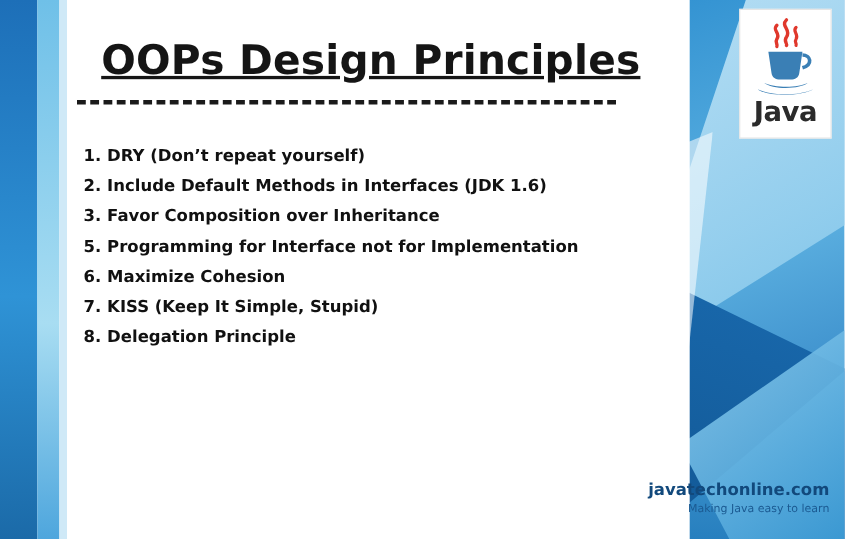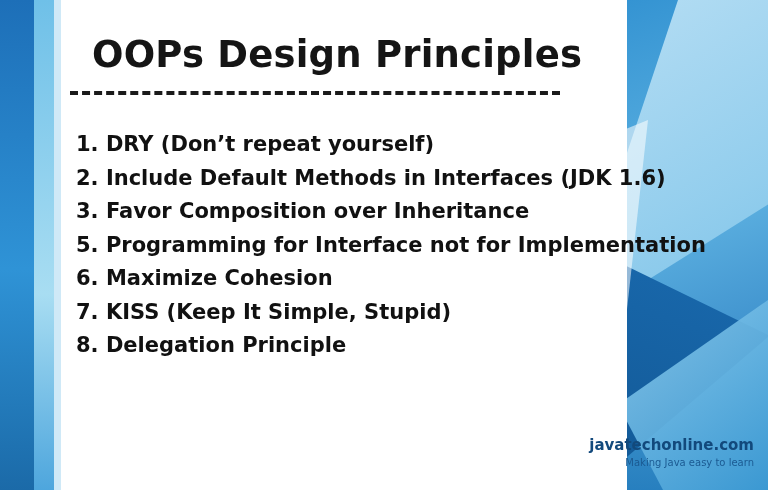--- a/index.html
+++ b/index.html
@@ -123,39 +123,40 @@
   
   .title {
     position: absolute;
     left: 92px; top: 33px;
     font-family: "DejaVu Sans", sans-serif;
     font-weight: 700;
     font-size: 37px;
     color: #151515;
     letter-spacing: .2px;
     white-space: nowrap;
+    text-decoration: underline;
   }
   .title-rule {
     position: absolute;
     left: 70px; top: 91px;
     width: 490px;
     border-top: 4px dashed #1a1a1a;
     height: 0;
   }
 
   
   .list {
     position: absolute;
     left: 76px; top: 134px;
     width: 560px;
   }
   .list-item {
     font-family: "DejaVu Sans", sans-serif;
     font-weight: 700;
-    font-size: 21px;
+    font-size: 15px;
     color: #111111;
     line-height: 1;
     margin-bottom: 12.5px;
     white-space: nowrap;
   }
 
   
   .brand {
     position: absolute;
     right: 14px; bottom: 22px;
@@ -188,20 +189,35 @@
     <div class="poly poly-d"></div>
     <div class="poly poly-e"></div>
     <div class="poly poly-f"></div>
     <div class="band-left-dark"></div>
     <div class="band-left-light"></div>
     <div class="band-left-thin"></div>
   </div>
 
   <div class="card"></div>
 
+  <div class="java-logo">
+    <svg class="java-cup" viewBox="0 0 64 74">
+
+      <path d="M33 3 C27 9, 38 12, 33 19 C30 23, 34 25, 33 27" fill="none" stroke="#e0382c" stroke-width="3.2" stroke-linecap="round"></path>
+      <path d="M24 8 C19 13, 28 15, 24 21 C22 24, 25 26, 24 28" fill="none" stroke="#e0382c" stroke-width="3.2" stroke-linecap="round"></path>
+      <path d="M42 10 C38 14, 45 16, 42 21 C40 24, 43 25, 42 27" fill="none" stroke="#e0382c" stroke-width="3" stroke-linecap="round"></path>
+
+      <path d="M16 33 L48 33 L45 53 C44.5 57, 41 59, 37 59 L27 59 C23 59, 19.5 57, 19 53 Z" fill="#3a7fb5"></path>
+      <path d="M48 36 C56 36, 58 45, 48 48" fill="none" stroke="#3a7fb5" stroke-width="3.4"></path>
+
+      <path d="M12 62 C22 67, 44 67, 53 62 C47 68, 20 69, 12 62 Z" fill="#3a7fb5"></path>
+      <path d="M6 68 C20 75, 46 74, 58 68 C50 74, 16 76, 6 68 Z" fill="#3a7fb5"></path>
+    </svg>
+    <div class="java-word">Java</div>
+  </div>
 
   <div class="title">OOPs Design Principles</div>
   <div class="title-rule"></div>
 
   <div class="list">
     <div class="list-item">1. DRY (Don’t repeat yourself)</div>
     <div class="list-item">2. Include Default Methods in Interfaces (JDK 1.6)</div>
     <div class="list-item">3. Favor Composition over Inheritance</div>
     <div class="list-item">5. Programming for Interface not for Implementation</div>
     <div class="list-item">6. Maximize Cohesion</div>

